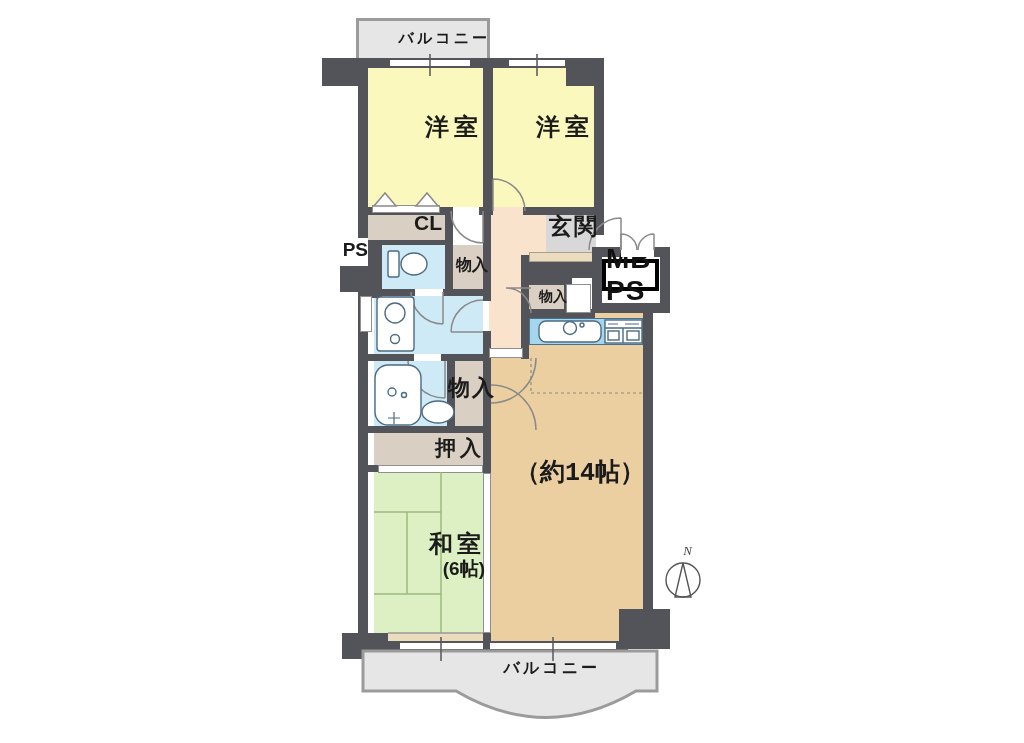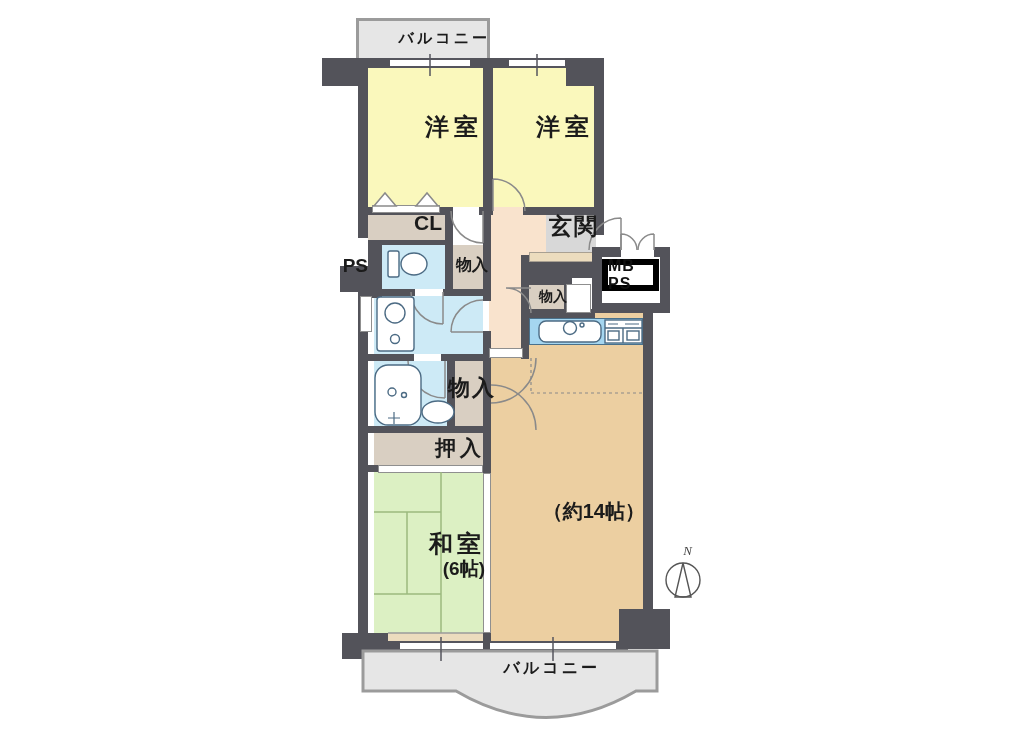--- a/index.html
+++ b/index.html
@@ -8,22 +8,22 @@
   #plan *{box-sizing:border-box;}
   .room,.wall,.win,.strip,.lbl,.box{position:absolute;}
   .wall{background:var(--wall,#53535a);z-index:2;}
   .room{z-index:1;}
   .win{background:#fff;border-top:2px solid #55555d;border-bottom:2px solid #55555d;z-index:3;}
   .strip{background:#fff;border:1px solid #8f8f8f;z-index:3;}
   .box{z-index:4;background:#fff;}
   svg.overlay{position:absolute;left:0;top:0;z-index:5;pointer-events:none;}
   .lbl{z-index:6;text-align:right;color:var(--text,#1b1b1b);font-weight:700;white-space:nowrap;line-height:1.1;}
   .balcony{background:var(--balcony,#e6e6e6);border:3px solid #9b9b9b;}
-  .mbps{border:6px solid #000000;display:flex;align-items:center;justify-content:center;
-        font-weight:700;font-size:16px;letter-spacing:1px;color:#111;}
+  .mbps{border:4px solid #000000;display:flex;align-items:center;justify-content:center;
+        font-weight:700;font-size:28px;letter-spacing:1px;color:#111;}
   .compass-n{font-family:"Liberation Serif",serif;font-style:italic;font-weight:400;color:#444;}
 </style>
 </head>
 <body>
 
 <div id="plan">
 
   <div class="room balcony" style="left:356px;top:18px;width:134px;height:44px;"></div>
 
   <div class="room" style="left:366px;top:66px;width:117px;height:141px;background:var(--western-room);"></div>
@@ -118,29 +118,29 @@
     <g stroke="#555" fill="none" stroke-width="1.4">
       <circle cx="683" cy="580" r="17"></circle>
       <path d="M683,563 L675,597 L691,597 Z"></path>
     </g>
   </svg>
 
   <div class="lbl" style="left:358px;top:30px;width:132px;font-size:15px;letter-spacing:3px;">バルコニー</div>
   <div class="lbl" style="left:368px;top:114px;width:115px;font-size:24px;letter-spacing:5px;">洋室</div>
   <div class="lbl" style="left:493px;top:114px;width:101px;font-size:24px;letter-spacing:5px;">洋室</div>
   <div class="lbl" style="left:368px;top:211px;width:74px;font-size:21px;padding-left:37px;">CL</div>
-  <div class="lbl" style="left:336px;top:240px;width:32px;font-size:19px;margin-top:16px;">PS</div>
+  <div class="lbl" style="left:336px;top:240px;width:32px;font-size:19px;">PS</div>
   <div class="lbl" style="left:529px;top:214px;width:70px;font-size:23px;letter-spacing:2px;">玄関</div>
   <div class="lbl" style="left:444px;top:256px;width:44px;font-size:16px;">物入</div>
   <div class="lbl" style="left:519px;top:289px;width:48px;font-size:14px;">物入</div>
   <div class="lbl" style="left:432px;top:376px;width:64px;font-size:22px;letter-spacing:2px;">物入</div>
   <div class="lbl" style="left:374px;top:436px;width:111px;font-size:21px;letter-spacing:4px;">押入</div>
   <div class="lbl" style="left:374px;top:531px;width:111px;font-size:24px;letter-spacing:4px;">和室</div>
   <div class="lbl" style="left:374px;top:559px;width:111px;font-size:19px;">(6帖)</div>
-  <div class="lbl" style="left:489px;top:500px;width:156px;font-size:20px;">（約14帖）</div>
+  <div class="lbl" style="left:489px;top:460px;width:156px;font-size:25px;font-family:Liberation Mono, monospace;">（約14帖）</div>
   <div class="lbl" style="left:420px;top:659px;width:180px;font-size:16px;letter-spacing:3px;">バルコニー</div>
   <div class="lbl compass-n" style="left:674px;top:544px;width:18px;font-size:13px;">N</div>
 <div class="wall" style="left: 322px; top: 58px; width: 44px; height: 28px;"></div>
     <div class="wall" style="left: 358px; top: 58px; width: 246px; height: 10px;"></div>
     <div class="wall" style="left: 566px; top: 58px; width: 38px; height: 28px;"></div>
     <div class="wall" style="left: 358px; top: 66px; width: 10px; height: 575px;"></div>
     <div class="wall" style="left: 594px; top: 58px; width: 10px; height: 151px;"></div>
     <div class="wall" style="left: 594px; top: 209px; width: 10px; height: 26px;"></div>
     <div class="wall" style="left: 483px; top: 58px; width: 10px; height: 157px;"></div>
     <div class="wall" style="left: 366px; top: 207px; width: 86px; height: 8px;"></div>

